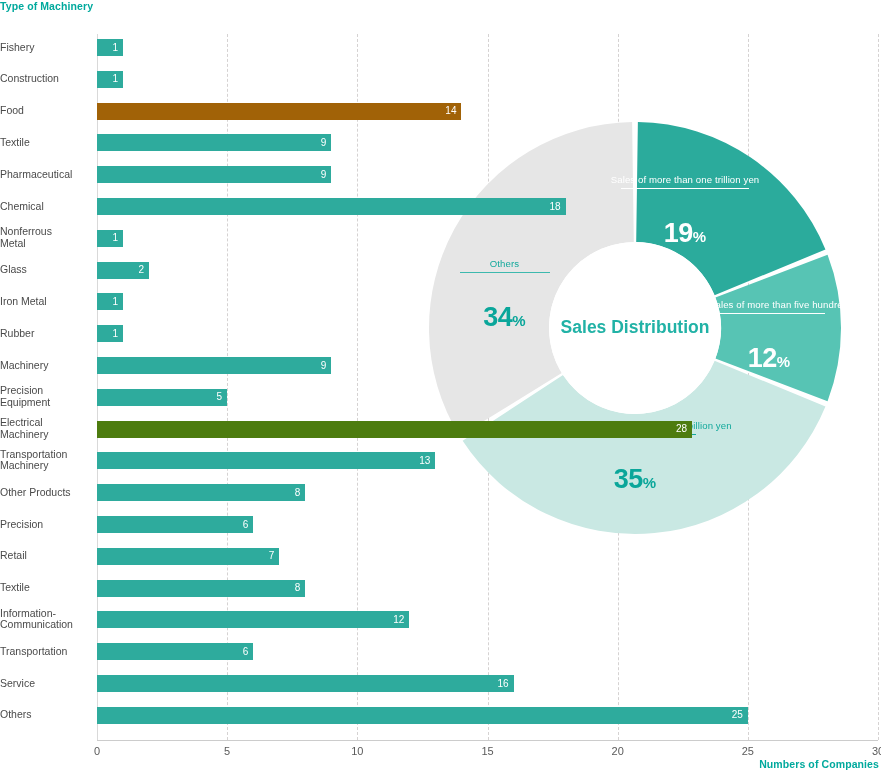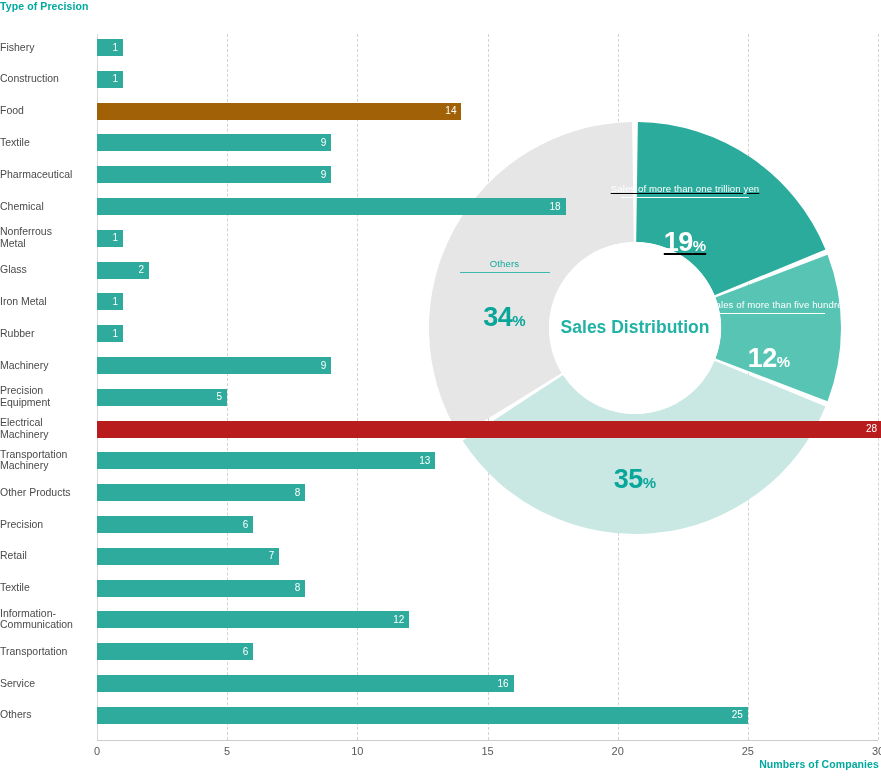--- a/index.html
+++ b/index.html
@@ -167,21 +167,21 @@
   .on-pale .rule { background: #14a99c; }
   .on-pale .pct { color: #0aa69a; }
 
   .on-grey .cap { color: #14a99c; }
   .on-grey .rule { background: #3cb9ae; }
   .on-grey .pct { color: #0aa69a; }
 </style>
 </head>
 <body>
 
-<div id="axis-title-y">Type of Precision</div>
+<div id="axis-title-y">Type of Machinery</div>
 
 <div id="gridlines">
     <div class="gridline" style="left: 227.167px; top: 34px; position: absolute;"></div>
     <div class="gridline" style="left: 357.333px; top: 34px; position: absolute;"></div>
     <div class="gridline" style="left: 487.5px; top: 34px; position: absolute;"></div>
     <div class="gridline" style="left: 617.667px; top: 34px; position: absolute;"></div>
     <div class="gridline" style="left: 747.833px; top: 34px; position: absolute;"></div>
     <div class="gridline" style="left: 878px; top: 34px; position: absolute;"></div>
   </div>
 <div id="plot-baseline"></div>
@@ -195,21 +195,21 @@
             L 290.3950081700572 240.53919876709978 A 86 86 0 0 0 290.3950081700573 179.46080123290022 Z" fill="#57c4b4"></path>
       <path d="M 400.4564829241365 288.5004975281565 A 206 206 0 0 1 37.62655142745396 322.7980240394654
             L 138.03826904252932 257.0904372203594 A 86 86 0 0 0 289.5109588906589 242.77205236612357 Z" fill="#c9e8e3"></path>
       <path d="M 34.54425156653218 317.9410966298363 A 206 206 0 0 1 207.12379085013603 4.020080054083337
             L 208.79925249083348 124.00838293519983 A 86 86 0 0 0 136.7514836636979 255.0627879134268 Z" fill="#e6e6e6"></path>
       <circle cx="210" cy="210" r="86" fill="#ffffff"></circle>
     </svg>
 
   <div class="donut-center-title" id="donut-center" style="top: 199px;">Sales Distribution</div>
 
-  <div class="slice-label on-dark" style="left:175px; top:65px; width:170px;text-decoration:underline;">
+  <div class="slice-label on-dark" style="left:175px; top:56px; width:170px;">
     <div class="cap">Sales of more than
 one trillion yen</div>
     <div class="rule" style="width:128px;"></div>
     <div class="pct"><span>19</span><span class="sign">%</span></div>
   </div>
 
   <div class="slice-label on-light" style="left:284px; top:181px; width:120px;">
     <div class="cap">Sales of more than
 five hundred billion yen</div>
     <div class="rule" style="width:112px;"></div>
@@ -301,21 +301,21 @@
     <div class="row" style="top: 388.8px;">
       <div class="row-label">Precision
 Equipment</div>
       <div class="bar" style="width: 130.167px; background: rgb(46, 171, 157);">
         <span class="bar-value">5</span>
       </div>
     </div>
     <div class="row" style="top: 420.6px;">
       <div class="row-label">Electrical
 Machinery</div>
-      <div class="bar" style="width: 737px; background: #b91c1c; padding-left: 48px;">
+      <div class="bar" style="width: 595px; background: #4d7c0f;">
         <span class="bar-value">28</span>
       </div>
     </div>
     <div class="row" style="top: 452.4px;">
       <div class="row-label">Transportation
 Machinery</div>
       <div class="bar" style="width: 338.433px; background: rgb(46, 171, 157);">
         <span class="bar-value">13</span>
       </div>
     </div>

